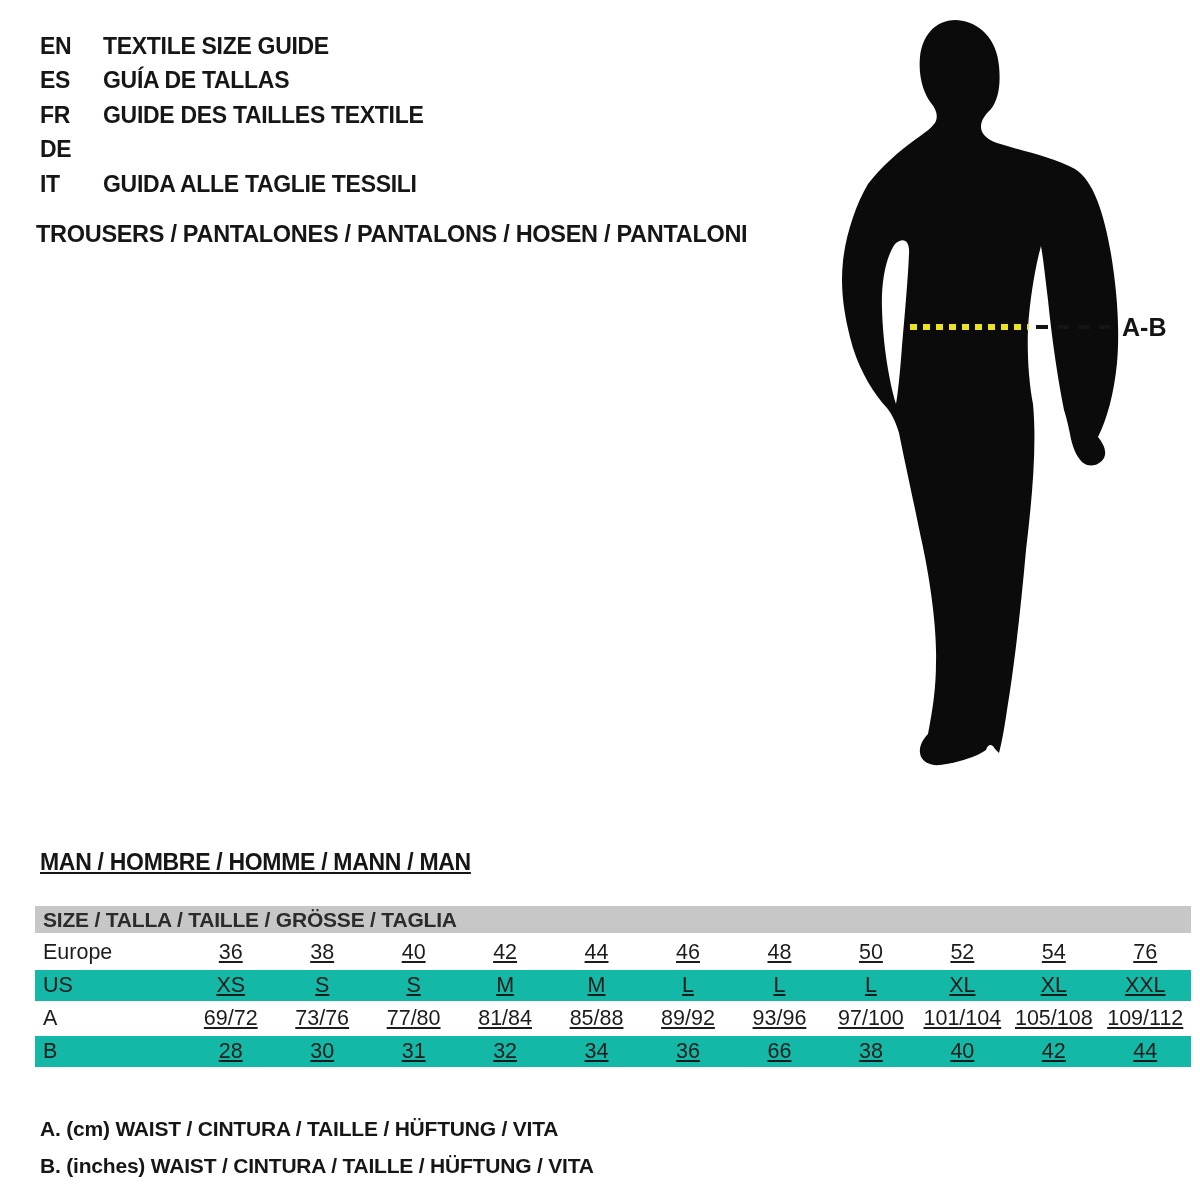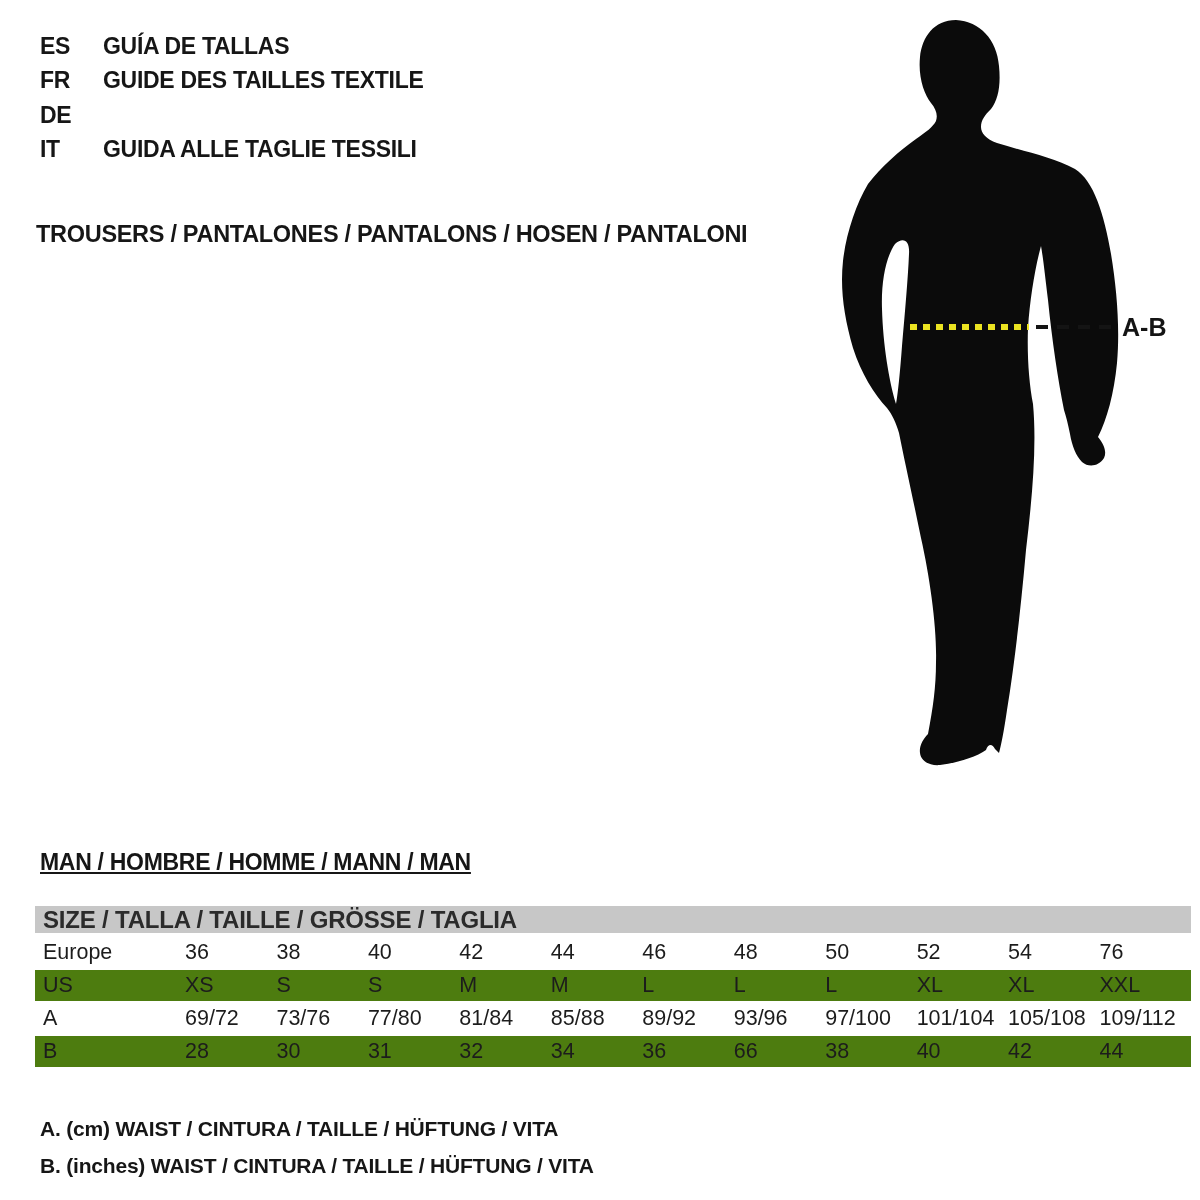--- a/index.html
+++ b/index.html
@@ -38,44 +38,48 @@
     font-weight: bold; font-size: 23px; letter-spacing: -0.3px;
     color: #161616; white-space: nowrap; text-decoration: underline;
   }
 
   
   .size-table { position: absolute; left: 35px; top: 906px; width: 1156px; }
   .table-header {
     height: 27px; background: #c7c7c7;
     display: flex; align-items: center;
     padding-left: 8px; box-sizing: border-box;
-    font-weight: bold; font-size: 24px; letter-spacing: -0.2px;
+    font-weight: bold; font-size: 21px; letter-spacing: -0.2px;
     color: #2b2b2b; margin-bottom: 4px;
   }
   .table-row {
     display: flex; align-items: center;
     height: 31px; margin-bottom: 2px;
     font-size: 21.5px; color: #1c1c1c;
   }
-  .table-row.alt { background: #4d7c0f; }
+  .table-row.alt { background: #14b8a6; }
   .row-label { width: 150px; padding-left: 8px; box-sizing: border-box; white-space: nowrap; }
-  .cell { flex: 1; text-align: left; white-space: nowrap; }
+  .cell { flex: 1; text-align: center; white-space: nowrap; text-decoration: underline; }
 
   
   .notes { position: absolute; left: 40px; top: 1110px; }
   .note-line {
     height: 37px; display: flex; align-items: center;
     font-weight: bold; font-size: 21px; letter-spacing: -0.2px;
     color: #161616; white-space: nowrap;
   }
 </style>
 </head>
 <body>
 
 <div class="lang-list">
+  <div class="lang-row">
+    <span class="lang-code">EN</span>
+    <span class="lang-title">TEXTILE SIZE GUIDE</span>
+  </div>
   <div class="lang-row">
     <span class="lang-code">ES</span>
     <span class="lang-title">GUÍA DE TALLAS</span>
   </div>
   <div class="lang-row">
     <span class="lang-code">FR</span>
     <span class="lang-title">GUIDE DES TAILLES TEXTILE</span>
   </div>
   <div class="lang-row">
     <span class="lang-code">DE</span>

